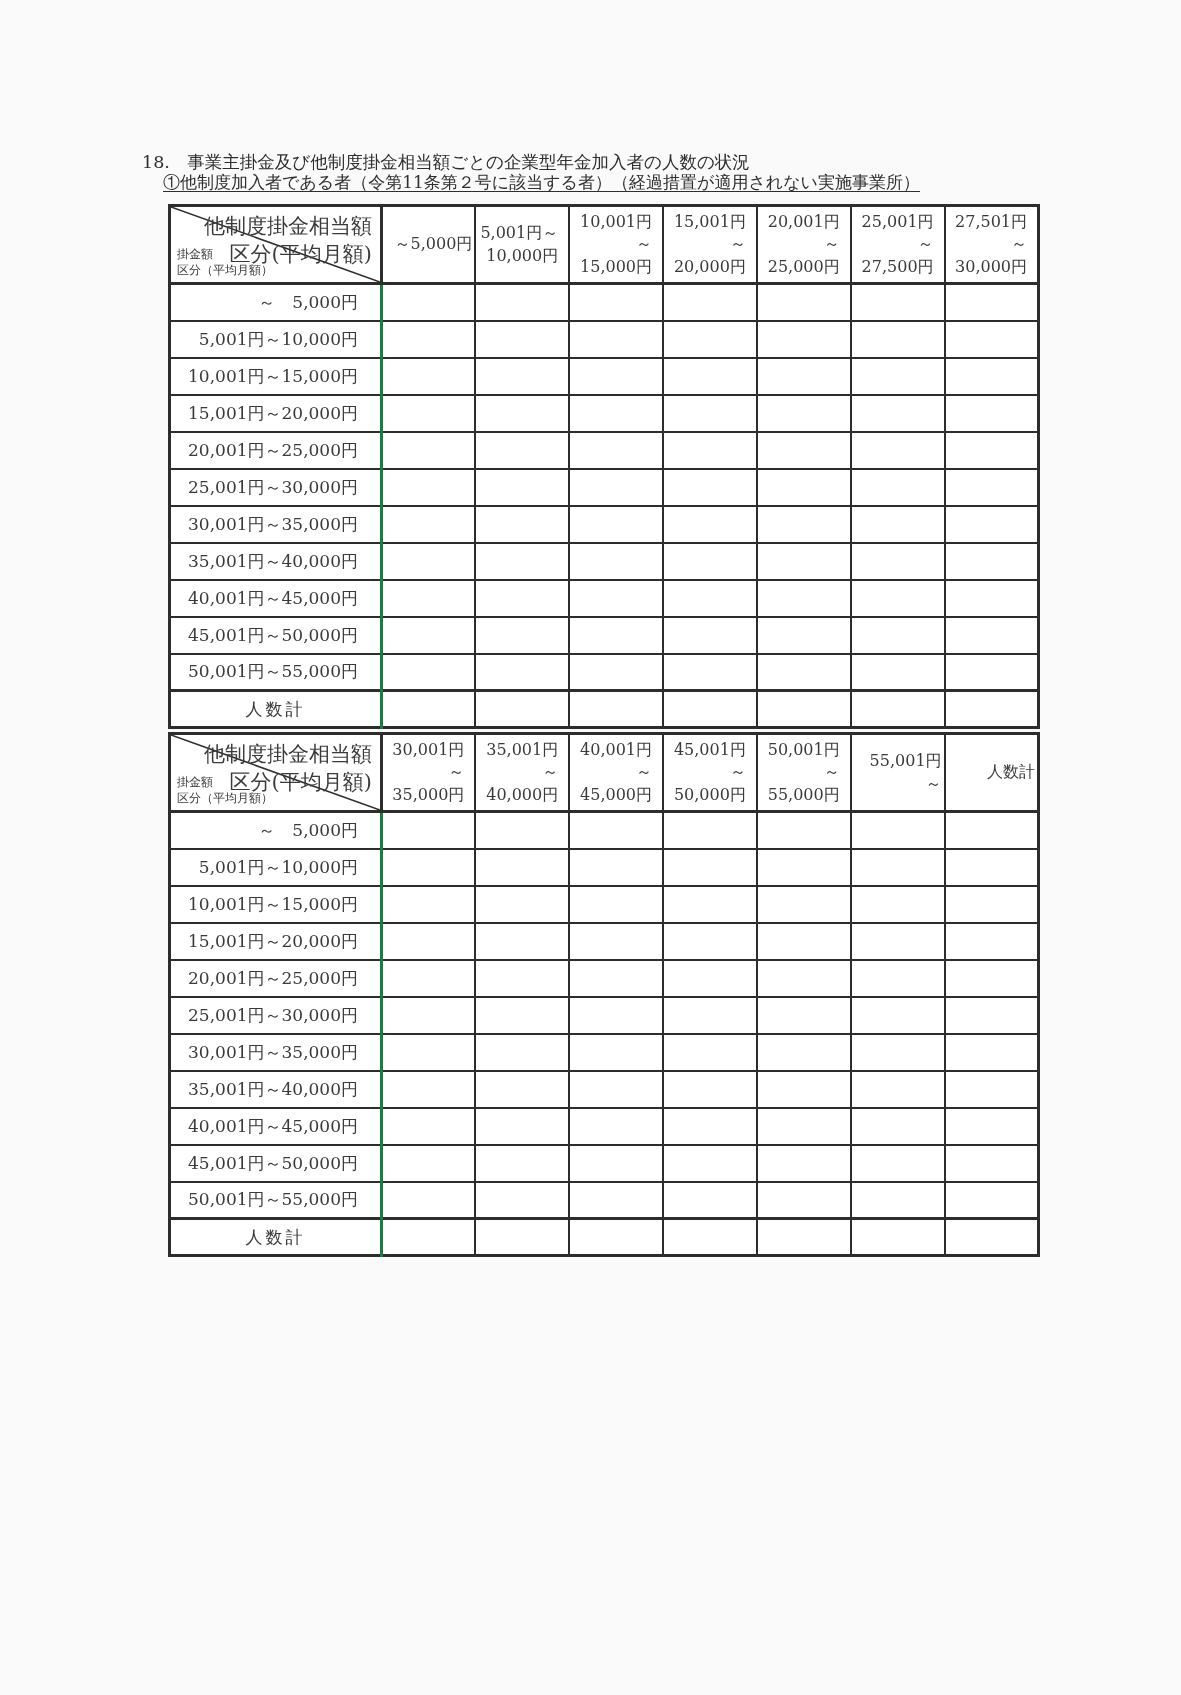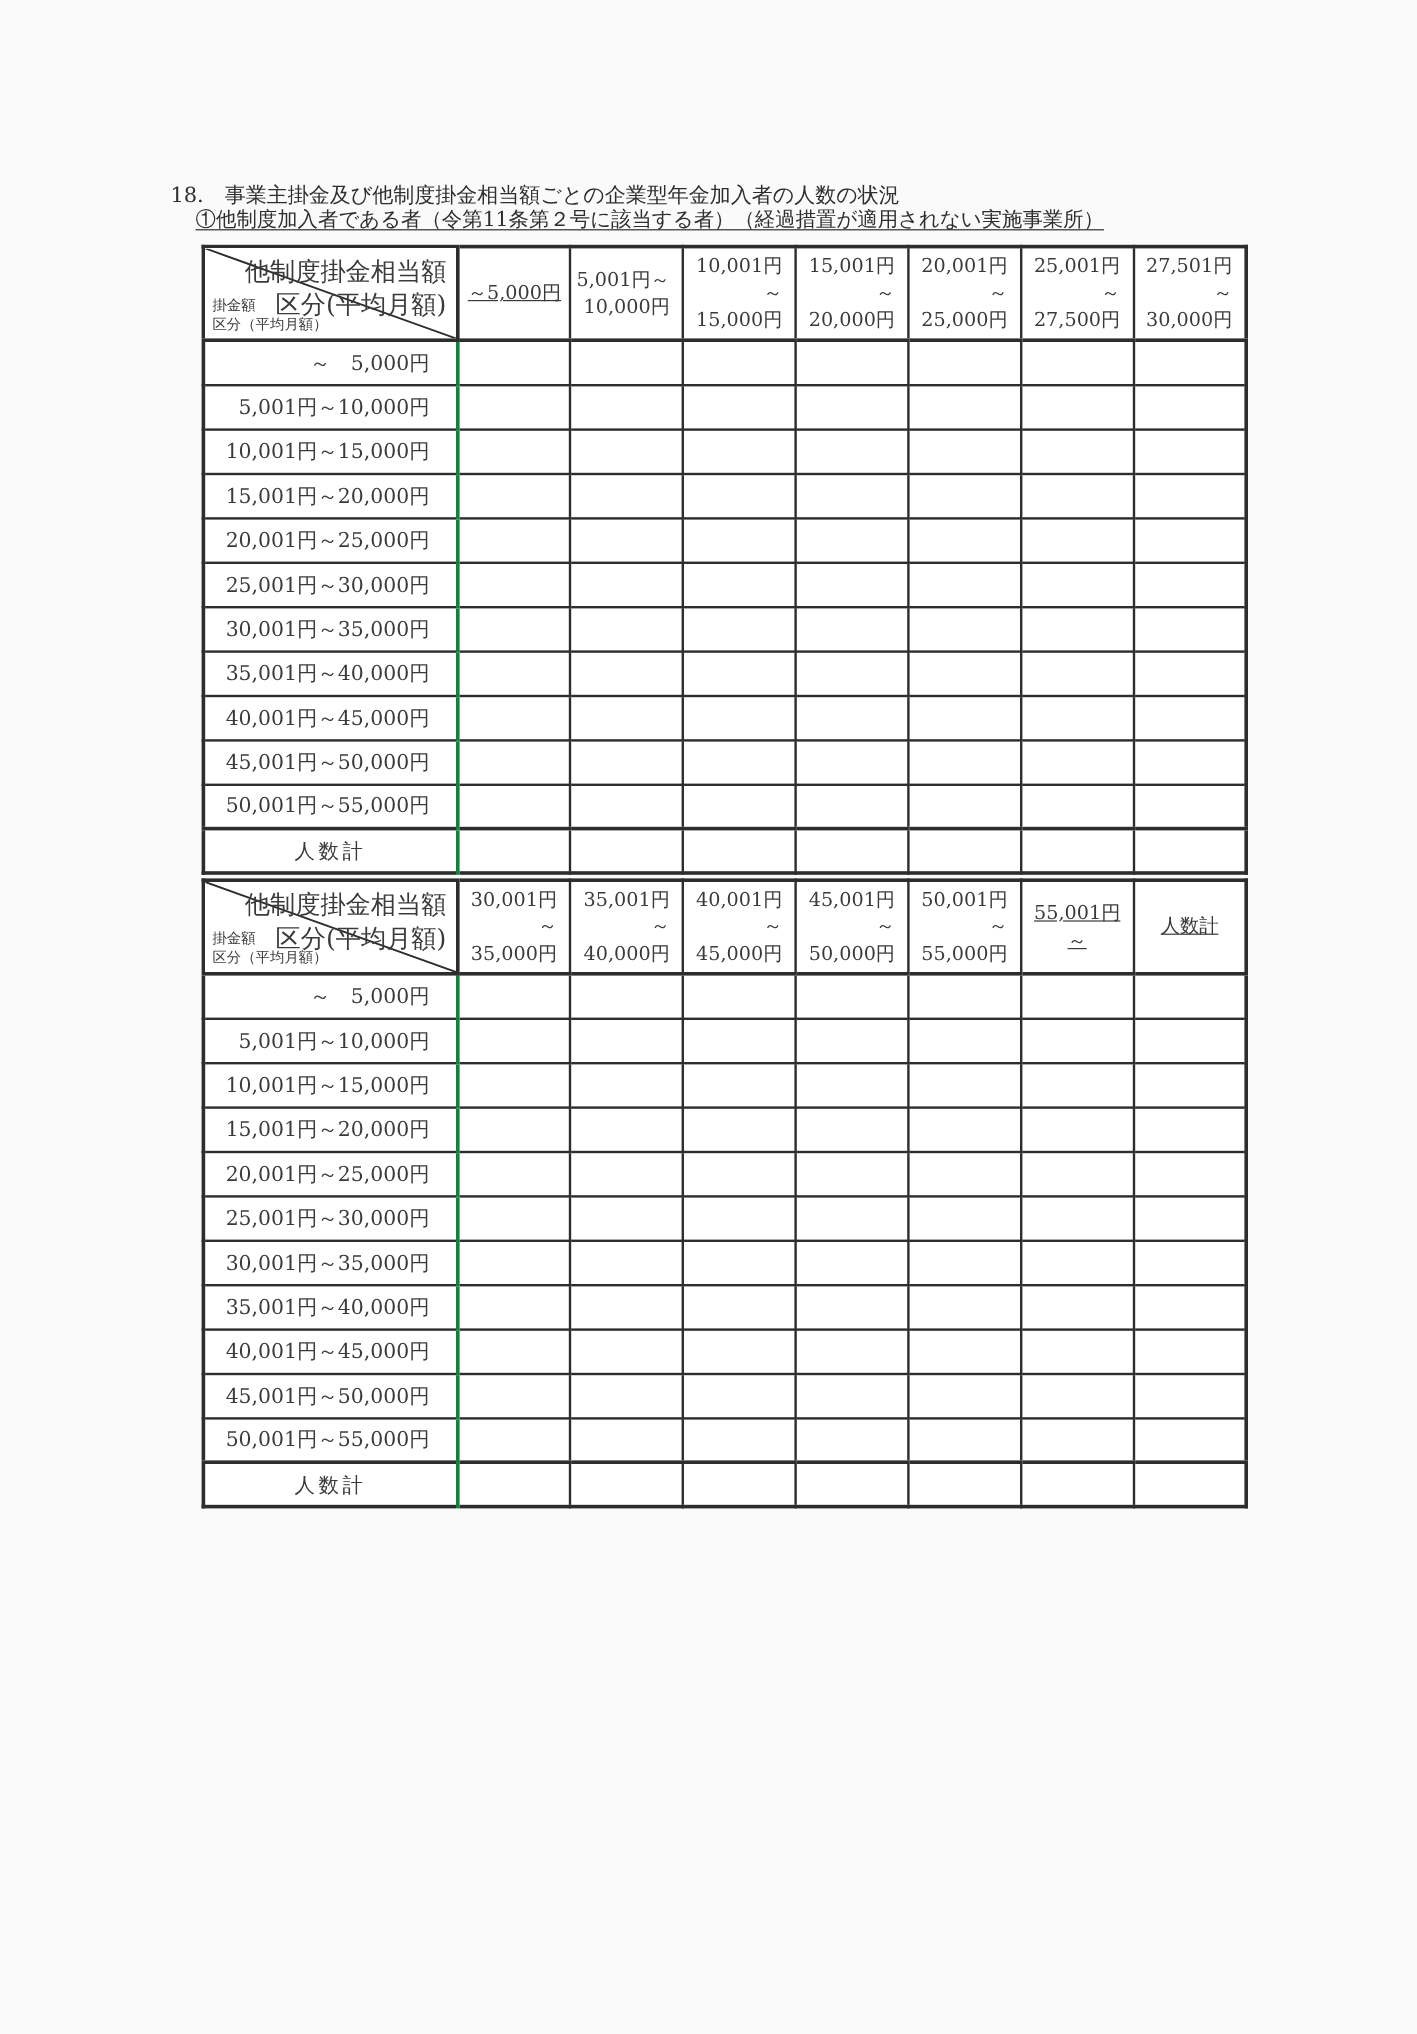--- a/index.html
+++ b/index.html
@@ -38,21 +38,21 @@
   tr.total th,tr.total td{border-top:3px solid #2d2d2d;}
   .rl{
     text-align:right;padding:0 22px 0 4px;border-right:3px solid #15803d;
     white-space:pre;
   }
   .total-label{text-align:center;padding:0;letter-spacing:3px;}
   .ch{
     text-align:right;padding:0 10px 0 2px;
     white-space:pre-line;font-size:16px;line-height:1.4;
   }
-  .ch.c{text-align:center;padding:0 2px;text-decoration:underline;}
+  .ch.c{text-align:right;padding:0 2px;}
   .diag{position:relative;padding:0;border-right:3px solid #2d2d2d;}
   .dln{position:absolute;left:0;top:0;width:100%;height:100%;display:block;}
   .dt{
     position:absolute;top:5px;right:8px;text-align:right;
     font-size:21px;line-height:1.35;color:#3a3a3a;
   }
   .db{
     position:absolute;bottom:4px;left:6px;text-align:left;
     font-size:12px;line-height:1.35;color:#3a3a3a;
   }

